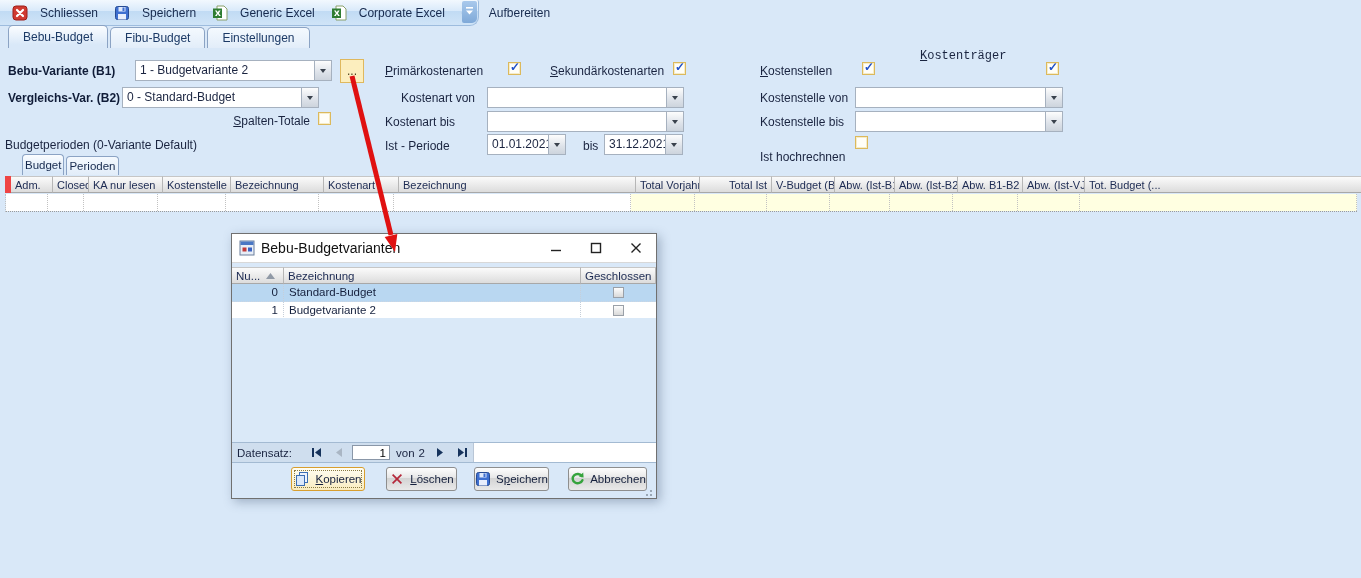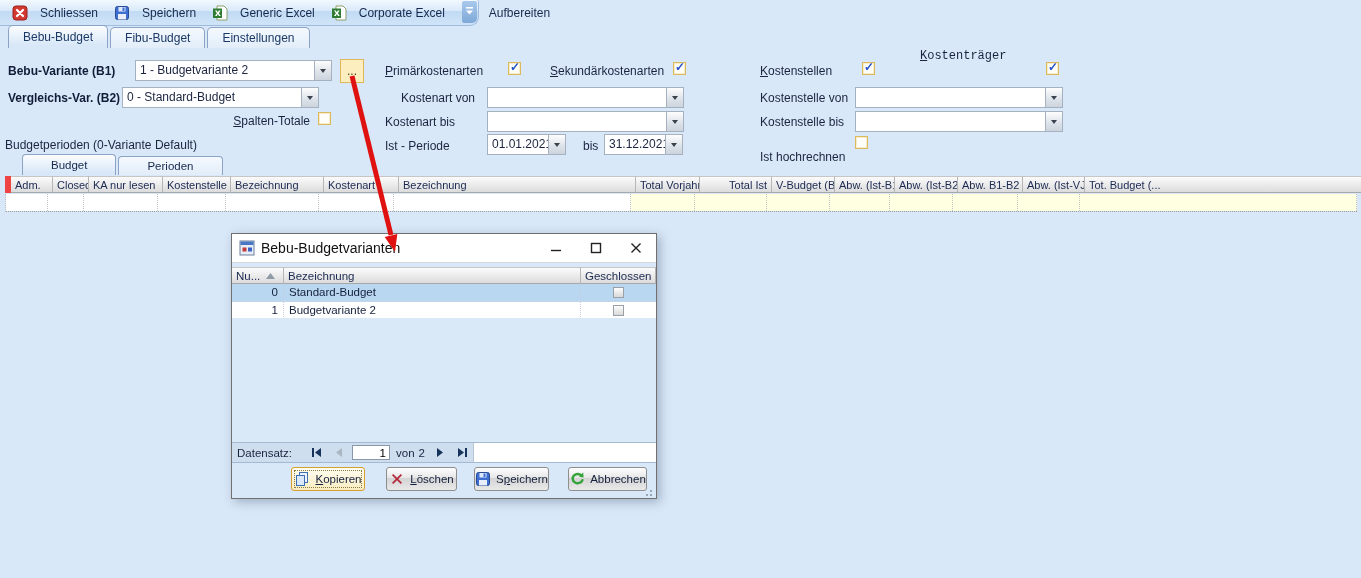--- a/index.html
+++ b/index.html
@@ -36,21 +36,21 @@
   .combo-btn::after{content:"";border:3.5px solid transparent;border-top:4.5px solid #3a424d;margin-top:4px;}
   .cb{position:absolute;width:13px;height:13px;box-sizing:border-box;background:#fffef8;
     border:1px solid #dcb95c;box-shadow:inset 0 0 0 1px #f6ecc9;}
   .cb.checked::after{content:"\2713";position:absolute;left:1px;top:-3px;color:#2050c8;font-weight:bold;font-size:12px;}
   .ellipsis-btn{position:absolute;width:24px;height:24px;box-sizing:border-box;background:#fceebe;
     border:1px solid #dfb85e;color:#4d3f1c;font-size:12px;text-align:center;line-height:16px;
     font-family:"Liberation Sans",sans-serif;padding:0;}
 
   
   .subtabstrip{position:absolute;left:22px;top:155px;height:20px;display:flex;align-items:flex-end;}
-  .subtab{display:flex;align-items:center;padding:0 28px;margin-right:2px;height:18px;
+  .subtab{display:flex;align-items:center;padding:0 2px;margin-right:2px;height:18px;
     border:1px solid #8ba3c4;border-bottom:none;border-radius:4px 4px 0 0;
     background:linear-gradient(#f4f9fe,#e2edf9);color:#16294d;font-size:11.5px;}
   .subtab.active{height:20px;background:linear-gradient(#fbfdff,#d9e8f8 85%);}
 
   
   .grid-header{position:absolute;left:5px;top:176px;display:flex;border-left:6px solid #ef4444;}
   .gh-cell{height:17px;line-height:17px;box-sizing:border-box;padding:0 4px;font-size:11px;color:#1c2a52;
     background:linear-gradient(#fbfbfb,#dcdcdc);border-right:1px solid #b6b6b6;border-top:1px solid #c6c6c6;
     border-bottom:1px solid #a8a8a8;white-space:nowrap;overflow:hidden;}
   .gh-cell.r{text-align:right;}

